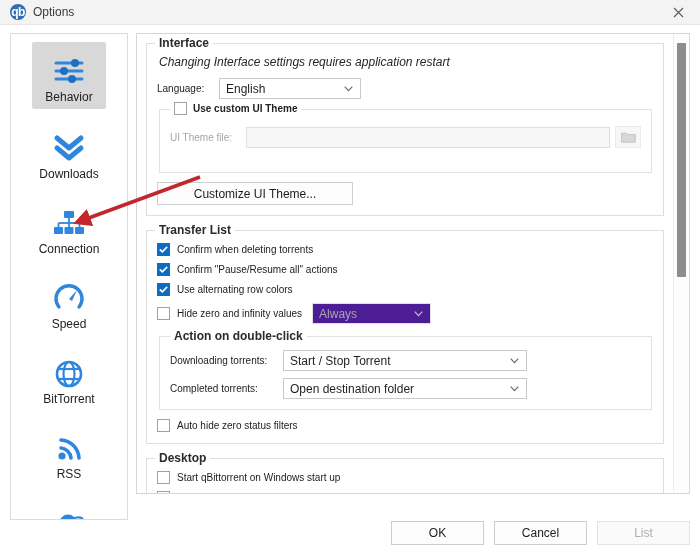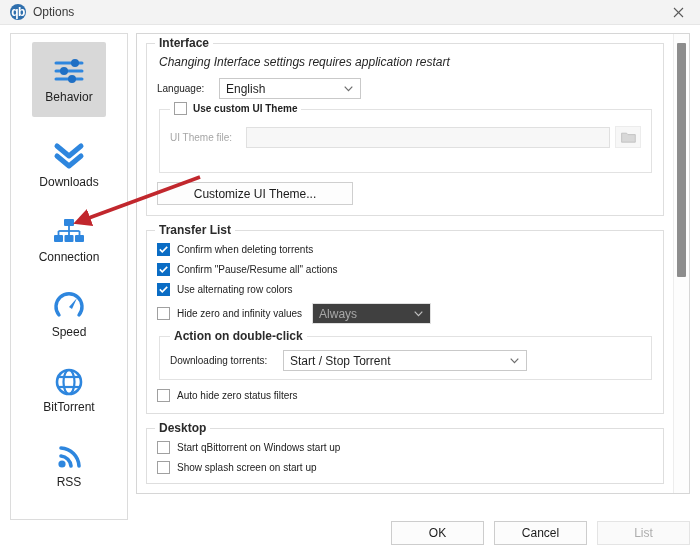--- a/index.html
+++ b/index.html
@@ -65,21 +65,21 @@
     width: 58px; height: 42px;
     display: flex; align-items: flex-end; justify-content: center;
     padding-bottom: 1px;
   }
   .side-label {
     font-size: 12px; color: #222; margin-top: 3px; line-height: 14px;
   }
   .side-item.selected .side-sel {
     background: #d8d8d8;
     border-radius: 2px;
-    padding: 3px 8px 13px 8px;
+    padding: 3px 8px 5px 8px;
     display: flex; flex-direction: column; align-items: center;
   }
   .side-sel { display: flex; flex-direction: column; align-items: center; padding: 3px 8px; }
 
   
   #content-panel {
     position: absolute;
     left: 136px; top: 8px; right: 10px; bottom: 63px;
     background: #ffffff;
     border: 1px solid #d6d6d6;
@@ -126,21 +126,21 @@
     padding: 0 6px;
     font-size: 12px; color: #1f1f1f;
     position: relative;
   }
   .combo .cv { flex: 1; overflow: hidden; white-space: nowrap; }
   .combo .chev {
     width: 12px; height: 12px; flex: none;
     display: flex; align-items: center; justify-content: center;
     color: #6d6d6d;
   }
-  .combo.disabled { background: #404040; border-color: #e0e0e0; color: #a8a8a8; }
+  .combo.disabled { background: #4c1d95; border-color: #e0e0e0; color: #a8a8a8; }
   .combo.disabled .chev { color: #c0c0c0; }
 
   
   .tfield {
     height: 21px; border: 1px solid #e0e0e0; background: #f7f7f7;
     flex: 1;
   }
   .browse-btn {
     width: 26px; height: 22px; margin-left: 5px;
     border: 1px solid #ececec; background: #f7f7f7;
@@ -413,20 +413,31 @@
             <div class="combo" style="width:244px">
               <span class="cv">Start / Stop Torrent</span>
               <span class="chev">
                 <svg width="9" height="6" viewBox="0 0 9 6">
                     <polyline points="0.7,0.7 4.5,4.6 8.3,0.7" fill="none" stroke="currentColor" stroke-width="1.2"></polyline>
                   </svg>
               </span>
             </div>
           </div>
 
+          <div class="row" style="margin-bottom:2px">
+            <div class="lbl" style="width:113px">Completed torrents:</div>
+            <div class="combo" style="width:244px">
+              <span class="cv">Open destination folder</span>
+              <span class="chev">
+                <svg width="9" height="6" viewBox="0 0 9 6">
+                    <polyline points="0.7,0.7 4.5,4.6 8.3,0.7" fill="none" stroke="currentColor" stroke-width="1.2"></polyline>
+                  </svg>
+              </span>
+            </div>
+          </div>
         </div>
 
         <div class="row" style="margin-top:9px;margin-bottom:2px">
           <span class="cb">
             
           </span>
           <span class="lbl">Auto hide zero status filters</span>
         </div>
       </div>
 

